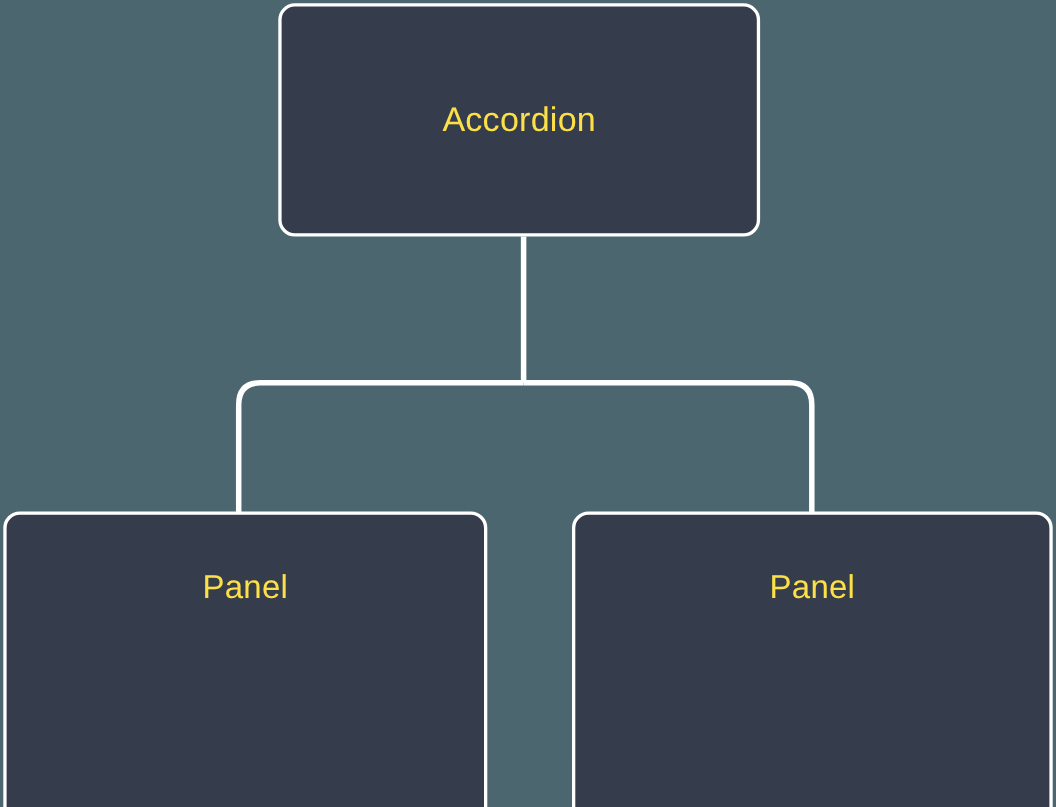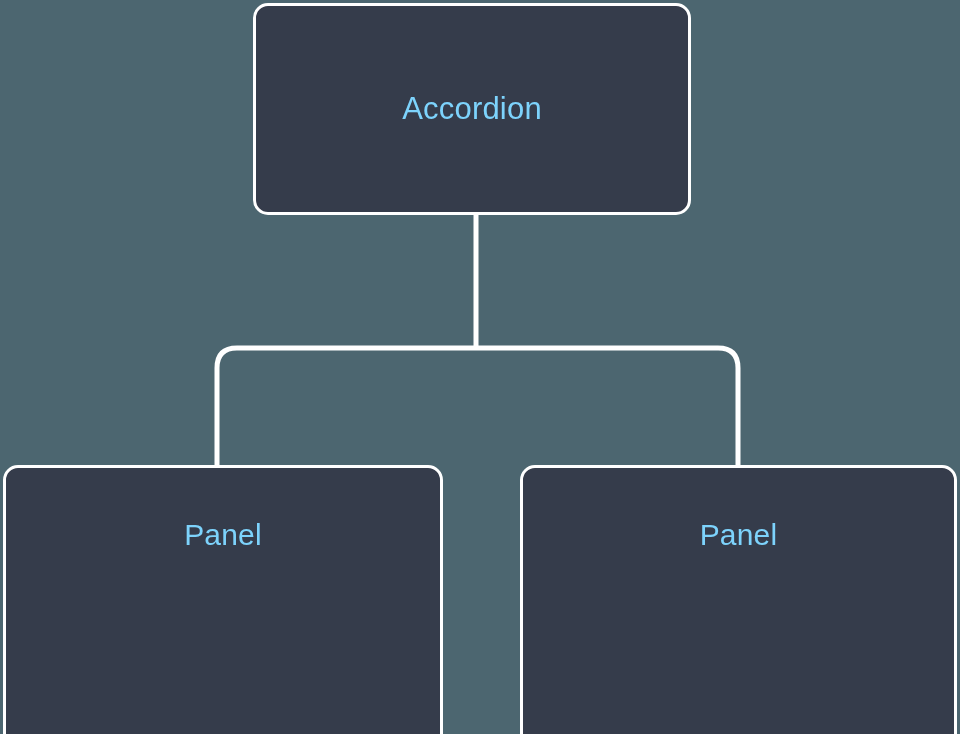--- a/index.html
+++ b/index.html
@@ -35,21 +35,21 @@
   
   .node {
     position: absolute;
     box-sizing: border-box;
     background: #353C4B;
     border: 3px solid #FFFFFF;
     border-radius: 15px;
   }
 
   .node-title {
-    color: #7dd3fc;
+    color: #fde047;
     font-size: 31px;
     font-weight: 400;
     letter-spacing: 0.2px;
     text-align: center;
     white-space: nowrap;
   }
 
   
   #node-accordion {
     left: 253px;

